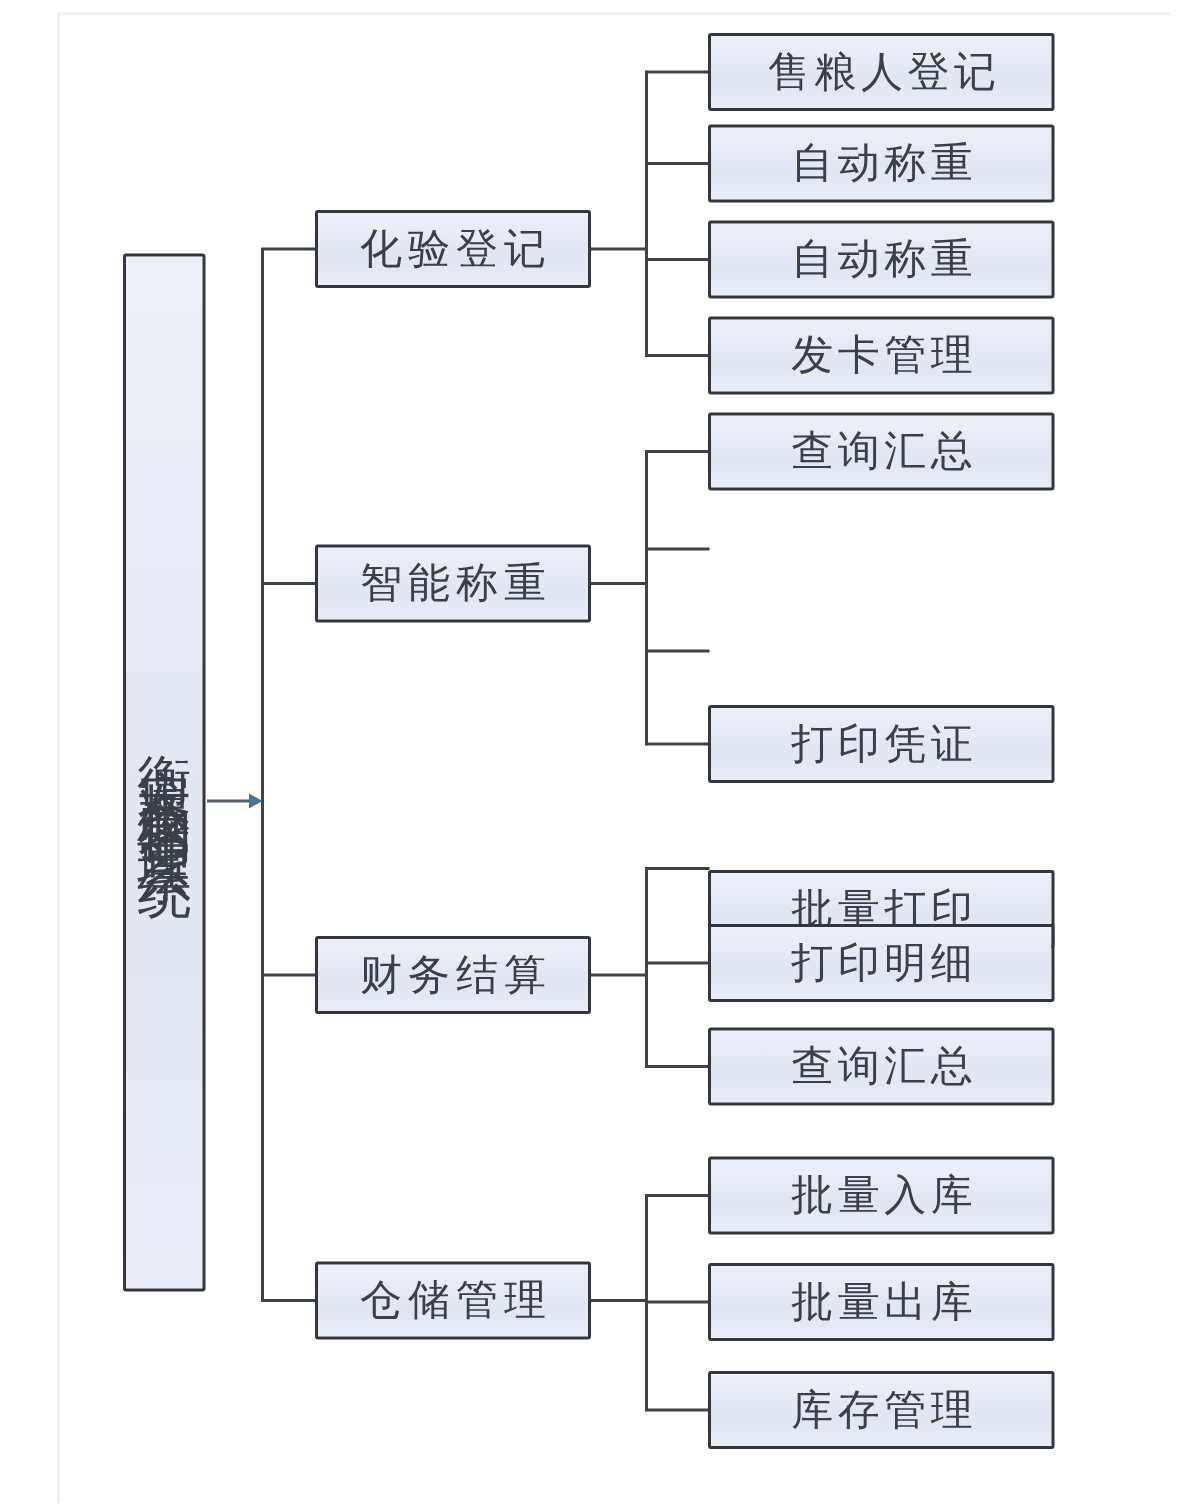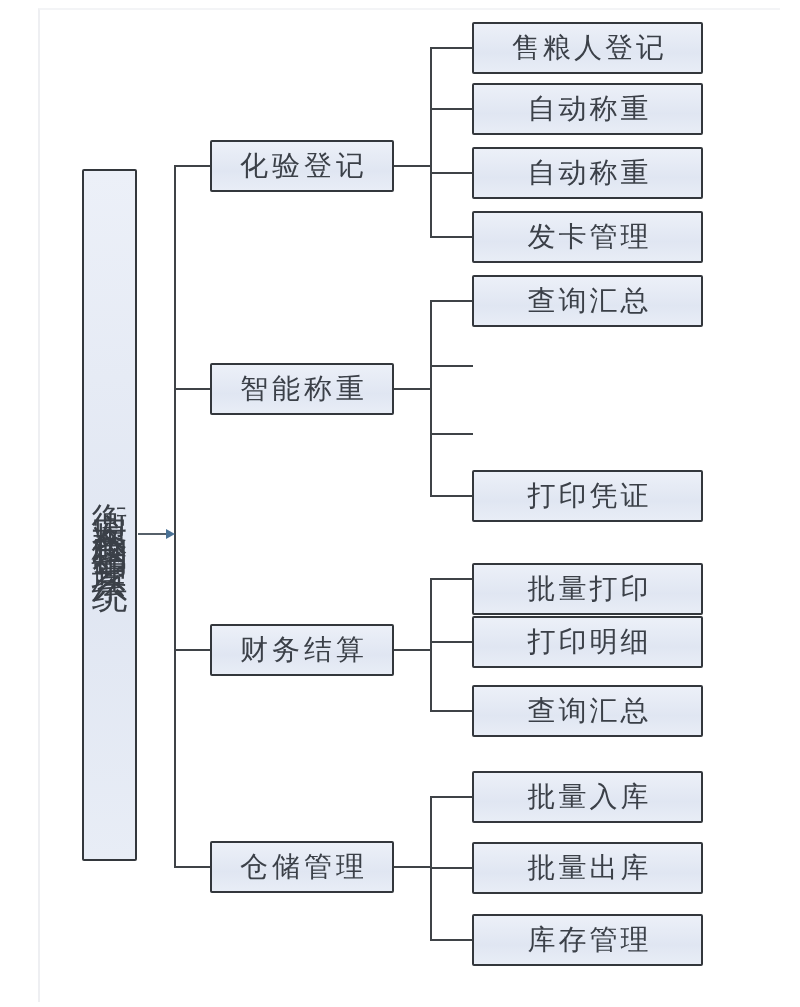--- a/index.html
+++ b/index.html
@@ -103,21 +103,21 @@
     <span>发卡管理</span>
   </div>
 
   <div class="node leaf" style="top:275px">
     <span>查询汇总</span>
   </div>
   <div class="node leaf" style="top:470px">
     <span>打印凭证</span>
   </div>
 
-  <div class="node leaf" style="top:563px">
+  <div class="node leaf" style="top:580px">
     <span>批量打印</span>
   </div>
   <div class="node leaf" style="top:685px">
     <span>查询汇总</span>
   </div>
   <div class="node leaf" style="top:616px">
     <span>打印明细</span>
   </div>
 
   <div class="node leaf" style="top:771px">

